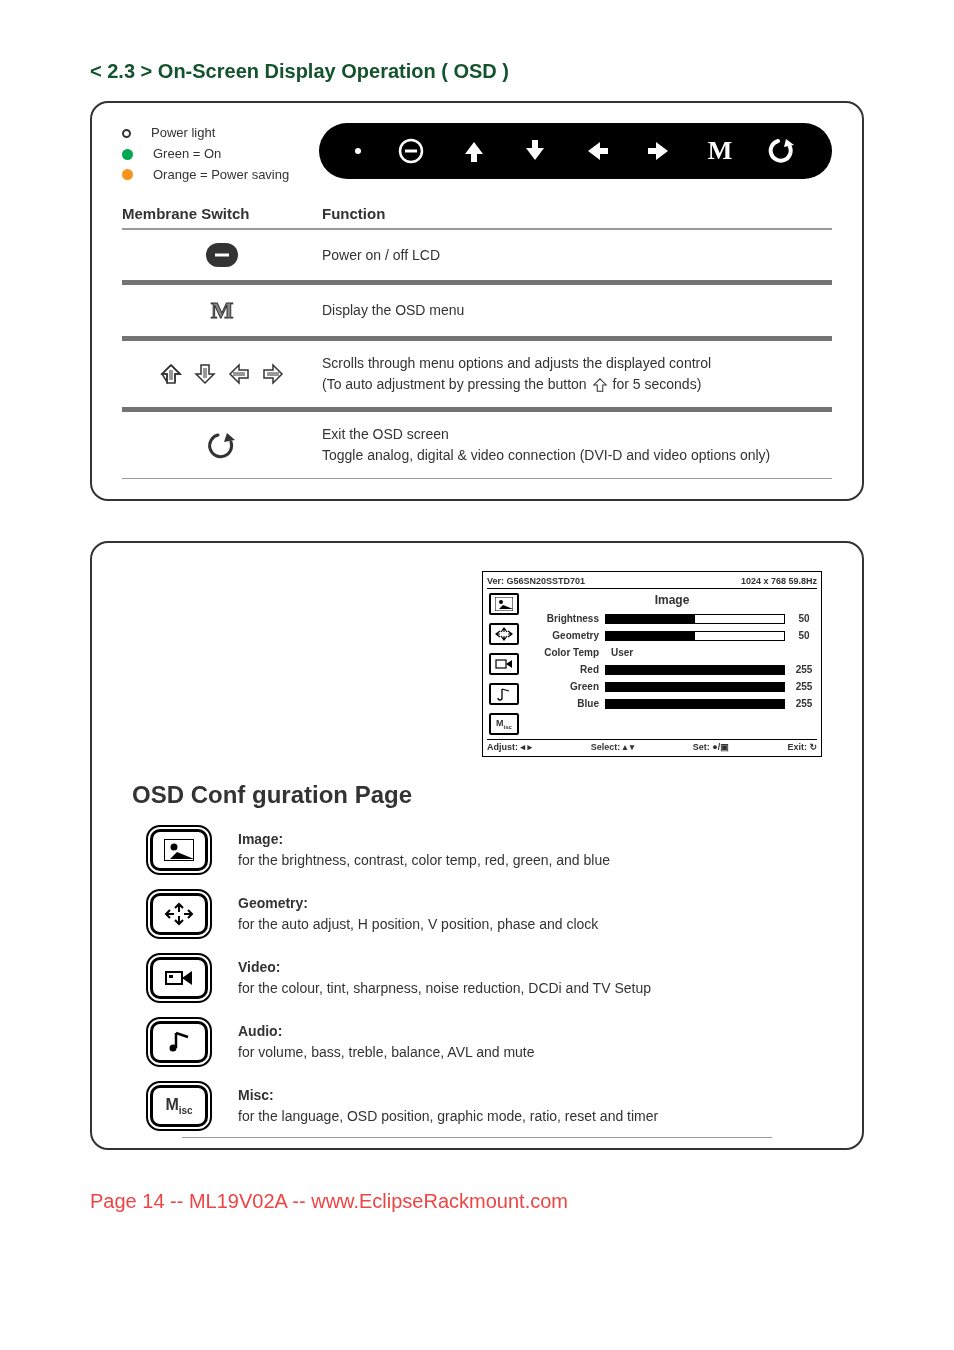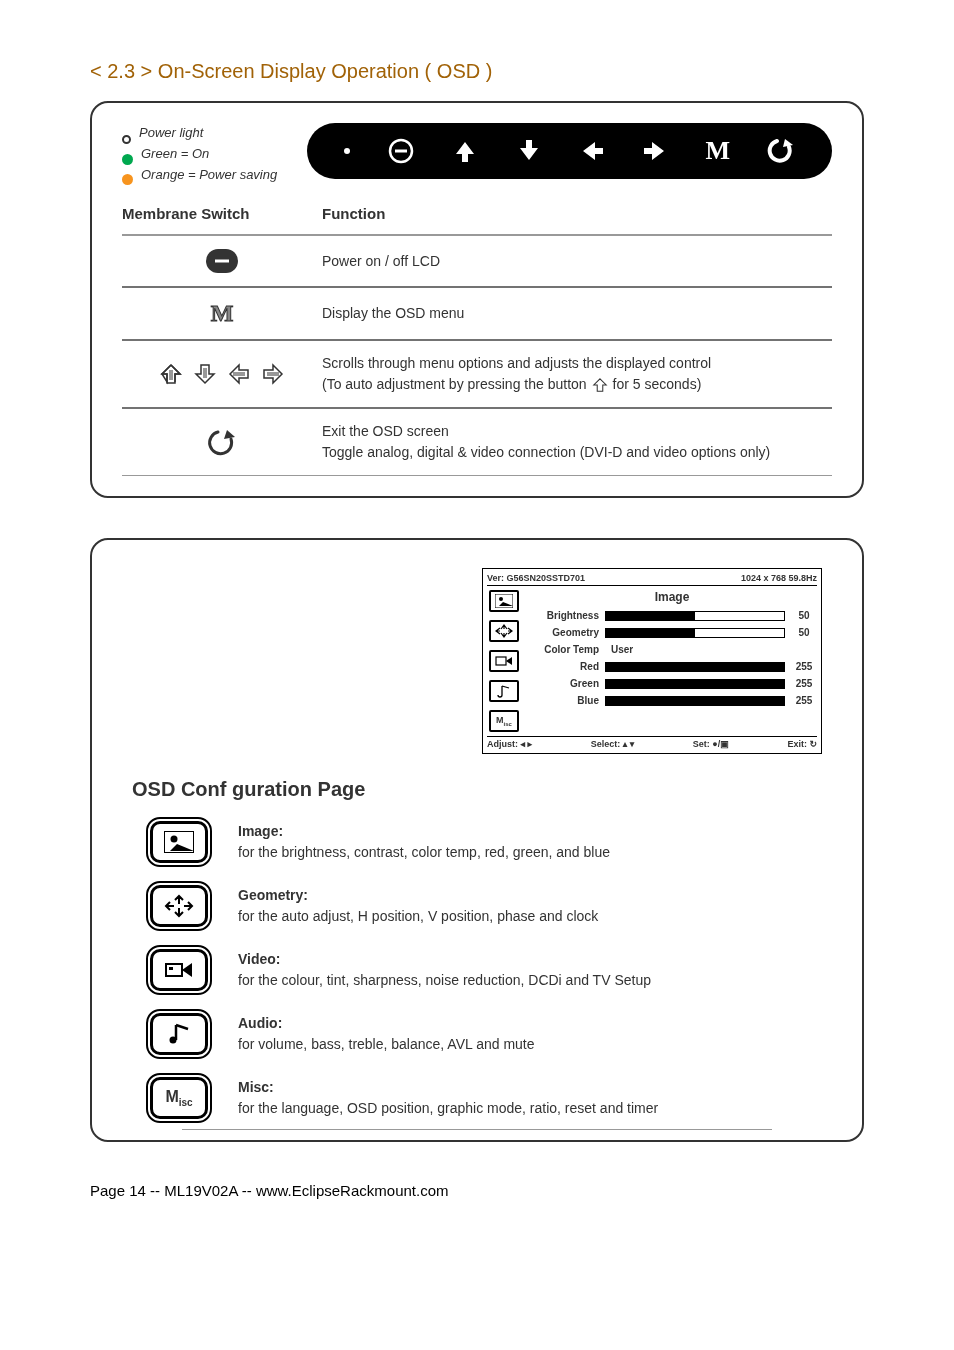--- a/index.html
+++ b/index.html
@@ -6,72 +6,72 @@
   body {
     font-family: Arial, Helvetica, sans-serif;
     width: 954px;
     height: 1350px;
     background: #fff;
     color: #333;
     padding: 60px 90px 30px 90px;
     font-size: 14px;
   }
   .section-title {
-    color: #a16207;
+    color: #14532d;
     font-size: 20px;
-    font-weight: normal;
+    font-weight: bold;
     margin-bottom: 18px;
   }
   .panel {
     border: 2px solid #333;
     border-radius: 18px;
     padding: 20px 30px;
     margin-bottom: 40px;
   }
   .top-row { display: flex; align-items: flex-start; gap: 30px; margin-bottom: 20px; }
   .legend { font-size: 13px; line-height: 1.6; }
-  .legend-row { display:flex; align-items:flex-end; gap:8px;font-style:italic; }
+  .legend-row { display:flex; align-items:center; gap:20px; }
   .dot-open { display:inline-block; width:9px; height:9px; border:2px solid #333; border-radius:50%; background:#fff;}
   .dot-green { display:inline-block; width:11px; height:11px; border-radius:50%; background:#00a84f;}
   .dot-orange { display:inline-block; width:11px; height:11px; border-radius:50%; background:#f7941e;}
   .switch-bar {
     background:#000; border-radius:28px; height:56px; flex:1;
     display:flex; align-items:center; justify-content:space-around;
     color:#fff; padding:0 18px;
   }
   .switch-bar .sdot { width:6px; height:6px; border-radius:50%; background:#fff; }
-  .table-head { display:flex; gap:0; font-weight:bold; font-size:15px; border-bottom:2px solid #999; padding-bottom:12px; margin-top:10px;}
+  .table-head { display:flex; gap:0; font-weight:bold; font-size:15px; border-bottom:2px solid #999; padding-bottom:6px; margin-top:10px;}
   .col-switch { width:200px; }
   .col-fn { flex:1; }
-  .trow { display:flex; border-bottom:2px solid #737373; padding:12px 0; align-items:center; font-size:14px;}
+  .trow { display:flex; border-bottom:5px solid #737373; padding:12px 0; align-items:center; font-size:14px;}
   .trow .col-switch { display:flex; justify-content:center; align-items:center; gap:8px;}
   .trow .col-fn { line-height:1.5; }
   
   .osd-window {
     border:1px solid #000; width:340px; margin-left:auto; margin-right:10px;
     font-size:10px; font-weight:bold; padding:4px; margin-bottom: 24px;
   }
   .osd-topbar { display:flex; justify-content:space-between; border-bottom:1px solid #000; padding-bottom:2px; margin-bottom:4px; font-size:9px;}
   .osd-body { display:flex; gap:6px; }
   .osd-tabs { display:flex; flex-direction:column; gap:8px; width:34px; align-items:center;}
   .osd-tab { border:2px solid #000; border-radius:2px; width:30px; height:22px; display:flex; align-items:center; justify-content:center; font-size:8px;}
   .osd-params { flex:1; }
   .osd-heading { text-align:center; font-size:12px; }
   .param-row { display:flex; align-items:center; gap:6px; margin:6px 0;}
   .param-label { width:72px; text-align:right; font-size:10px;}
   .bar { height:10px; border:1px solid #000; flex:1; position:relative;}
   .bar-fill { background:#000; height:100%; position:absolute; left:0; top:0;}
   .param-val { width:26px; text-align:center; font-size:10px;}
   .osd-footer { display:flex; justify-content:space-between; border-top:1px solid #000; padding-top:2px; margin-top:4px; font-size:9px;}
-  .conf-title { font-size:20px; font-weight:bold; margin-bottom:20px; margin-left:10px;}
+  .conf-title { font-size:24px; font-weight:bold; margin-bottom:20px; margin-left:10px;}
   .conf-row { display:flex; align-items:center; gap:30px; margin-bottom:22px;}
   .conf-icon { border:3px solid #000; border-radius:10px; width:58px; height:42px; display:flex; align-items:center; justify-content:center; font-size:16px; font-weight:bold; margin-left:28px; outline: 2px solid #000; outline-offset: 2px;}
   .conf-text { flex:1; font-size:14px; line-height:1.5; }
   .conf-text b { font-weight:bold; }
-  .footer { font-size:15px; color:#000000; }
+  .footer { font-size:20px; color:#ef4444; }
   svg { display:block; }
   .bottom-rule { border-top:1px solid #999; margin:10px 60px 0 60px;}
 </style>
 </head>
 <body>
 
 <div class="section-title">&lt; 2.3 &gt; On-Screen Display Operation ( OSD )</div>
 
 <div class="panel">
   <div class="top-row">

